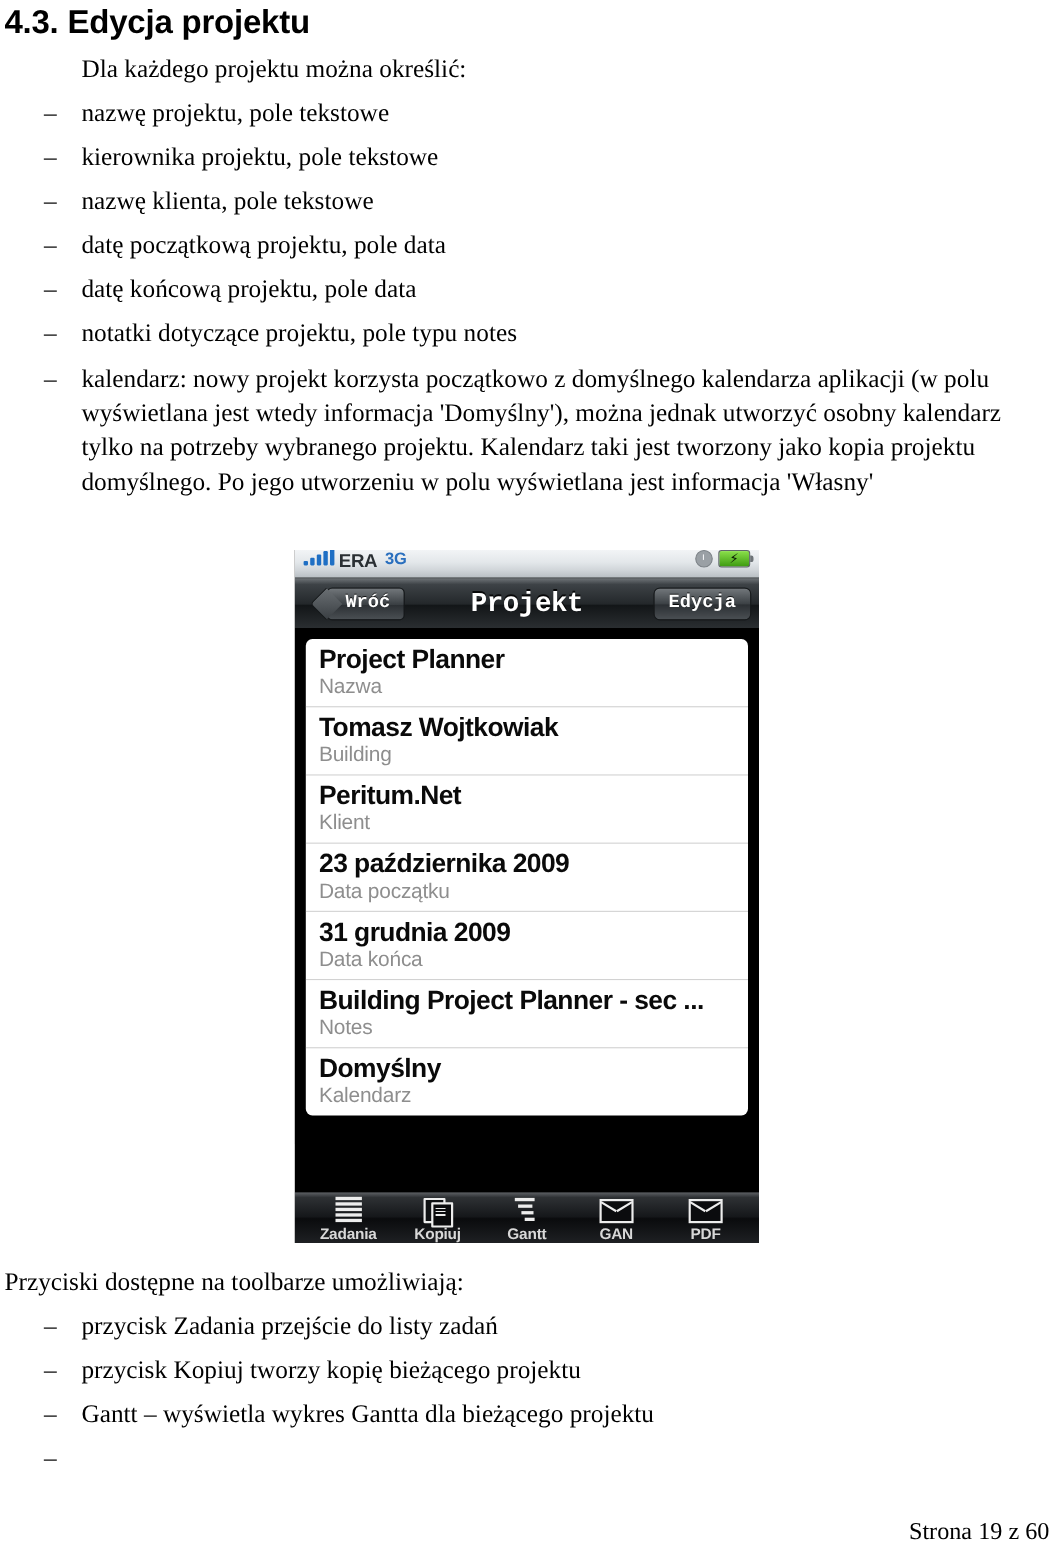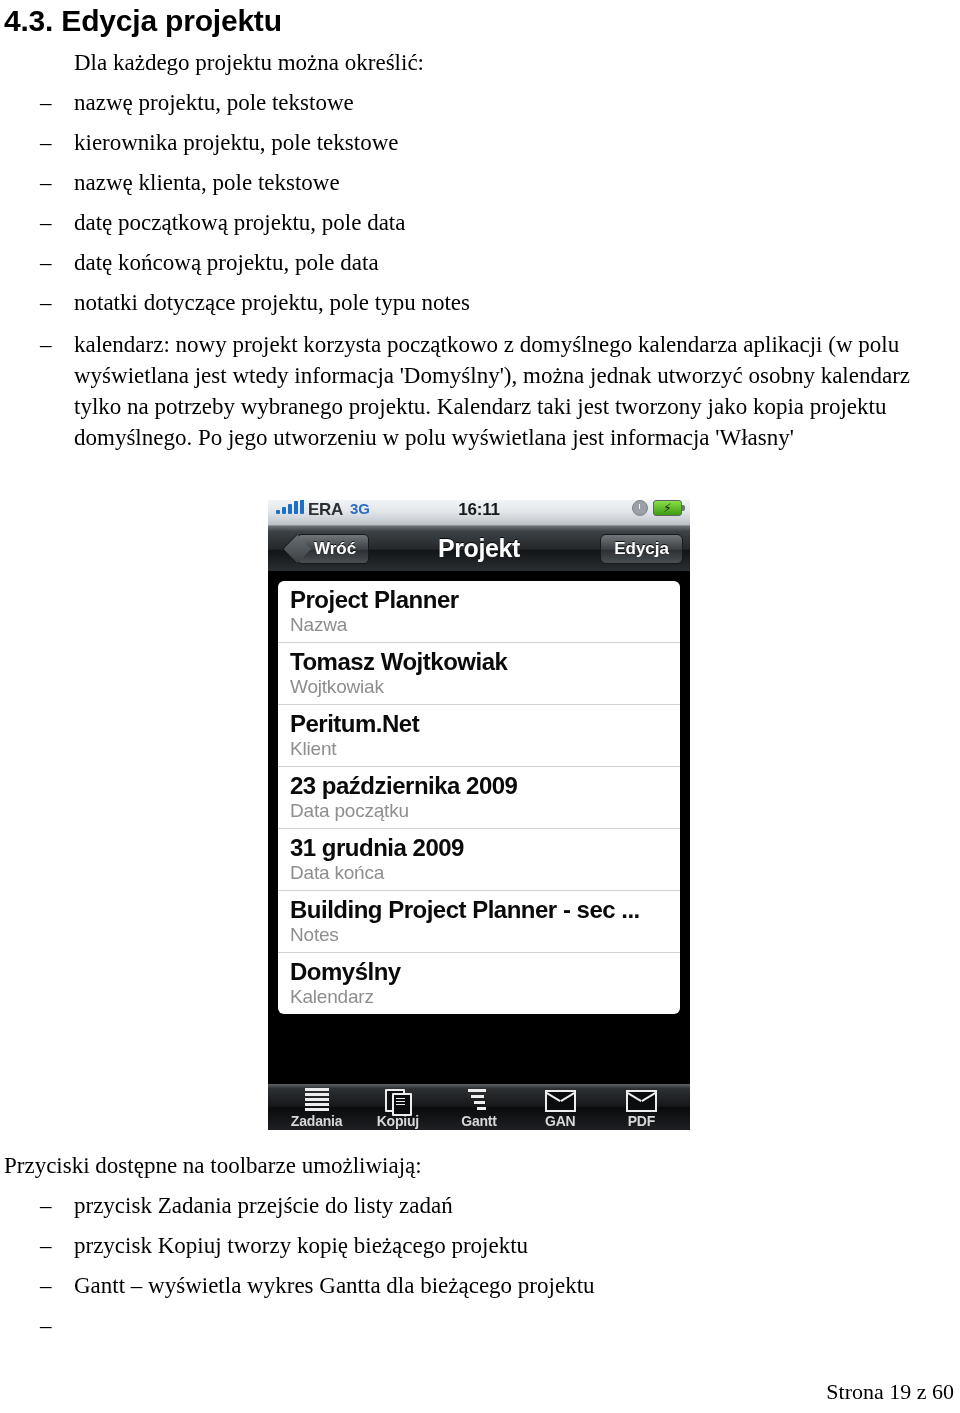--- a/index.html
+++ b/index.html
@@ -181,20 +181,21 @@
   
   .nav-bar {
     position: relative;
     height: 46px;
     background: linear-gradient(to bottom, #6d7276 0%, #3d4246 12%, #23272a 52%, #121517 53%, #2a2e31 100%);
     display: flex;
     align-items: center;
     padding: 0 7px;
     box-sizing: border-box;
     border-bottom: 1px solid #000;
+    font-family: Liberation Mono, monospace;
   }
   .nav-title {
     position: absolute;
     left: 0; right: 0;
     text-align: center;
     font-size: 25px;
     font-weight: bold;
     color: #ffffff;
     text-shadow: 0 -1px 0 rgba(0,0,0,0.85);
     letter-spacing: -0.4px;
@@ -410,21 +411,20 @@
   <div class="status-bar">
     <span class="signal-bars">
       <i></i>
         <i></i>
         <i></i>
         <i></i>
         <i></i>
     </span>
     <span class="carrier">ERA</span>
     <span class="network">3G</span>
-    <span class="clock">16:11</span>
     <span class="status-right">
       <span class="alarm-icon"></span>
       <span class="battery">
         <span class="bolt">⚡</span>
       </span>
     </span>
   </div>
 
   <div class="nav-bar">
     <span class="back-btn">Wróć</span>
@@ -435,21 +435,21 @@
   <div class="list-area">
     <div class="list-card">
 
       <div class="list-row">
         <div class="row-value">Project Planner</div>
         <div class="row-label">Nazwa</div>
       </div>
 
       <div class="list-row">
         <div class="row-value">Tomasz Wojtkowiak</div>
-        <div class="row-label">Wojtkowiak</div>
+        <div class="row-label">Building</div>
       </div>
 
       <div class="list-row">
         <div class="row-value">Peritum.Net</div>
         <div class="row-label">Klient</div>
       </div>
 
       <div class="list-row">
         <div class="row-value">23 października 2009</div>
         <div class="row-label">Data początku</div>

